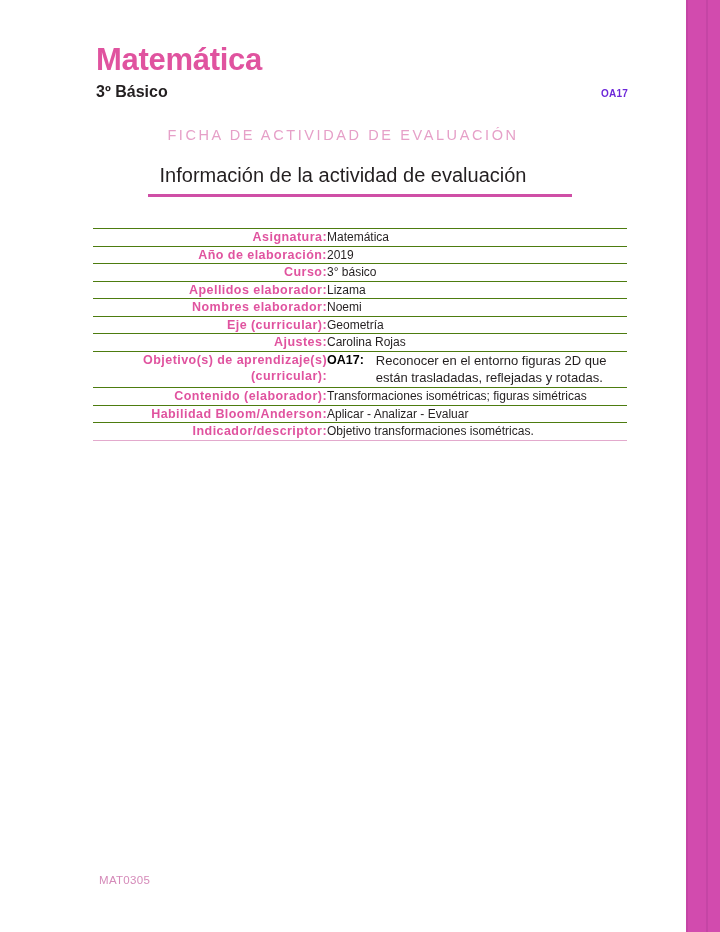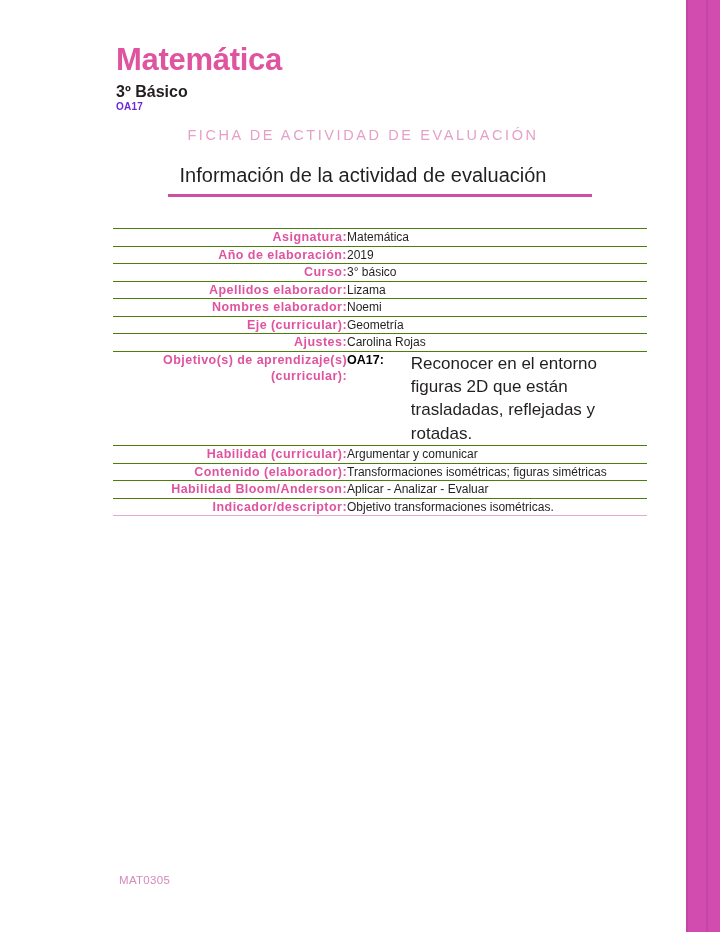--- a/index.html
+++ b/index.html
@@ -41,42 +41,41 @@
     background: #c545a5;
   }
 
   
   #page {
     position: absolute;
     left: 0;
     top: 0;
     width: 686px;
     height: 932px;
-    margin-left: 20px;
   }
 
   
   #header {
     position: absolute;
     left: 96px;
     top: 44px;
     width: 532px;
   }
   #subject-title {
     font-size: 31px;
     font-weight: bold;
     color: #e0539f;
     line-height: 1.0;
     letter-spacing: -0.3px;
   }
   .header-row {
     display: flex;
     align-items: baseline;
+    justify-content: space-between;
     margin-top: 8px;
-    flex-direction: column;
   }
   #grade-level {
     font-size: 16px;
     font-weight: bold;
     color: #231f20;
   }
   #oa-code {
     font-size: 10px;
     font-weight: bold;
     color: #6d28d9;
@@ -155,25 +154,25 @@
   }
   .oa-pair {
     display: flex;
     align-items: flex-start;
   }
   .oa-pair .oa-key {
     font-weight: bold;
     font-size: 12.5px;
     color: #000000;
     flex: 0 0 auto;
-    padding-right: 27px;
+    padding-right: 12px;
   }
   .oa-pair .oa-text {
     flex: 1 1 auto;
-    font-size: 17px;
+    font-size: 13px;
     color: #231f20;
     line-height: 1.38;
   }
   .tall-row td.cell-label,
   .tall-row td.cell-value {
     padding-top: 9px;
     padding-bottom: 9px;
   }
 
   
@@ -244,24 +243,20 @@
           <span>(curricular):</span>
         </td>
         <td class="cell-value">
           <div class="oa-pair">
             <span class="oa-key">OA17:</span>
             <span class="oa-text">Reconocer en el entorno figuras 2D que están trasladadas, reflejadas y rotadas.</span>
           </div>
         </td>
       </tr>
 
-      <tr>
-        <td class="cell-label">Habilidad (curricular):</td>
-        <td class="cell-value">Argumentar y comunicar</td>
-      </tr>
       <tr class="tall-row">
         <td class="cell-label">Contenido (elaborador):</td>
         <td class="cell-value">Transformaciones isométricas; figuras simétricas</td>
       </tr>
       <tr>
         <td class="cell-label">Habilidad Bloom/Anderson:</td>
         <td class="cell-value">Aplicar - Analizar - Evaluar</td>
       </tr>
       <tr>
         <td class="cell-label">Indicador/descriptor:</td>

